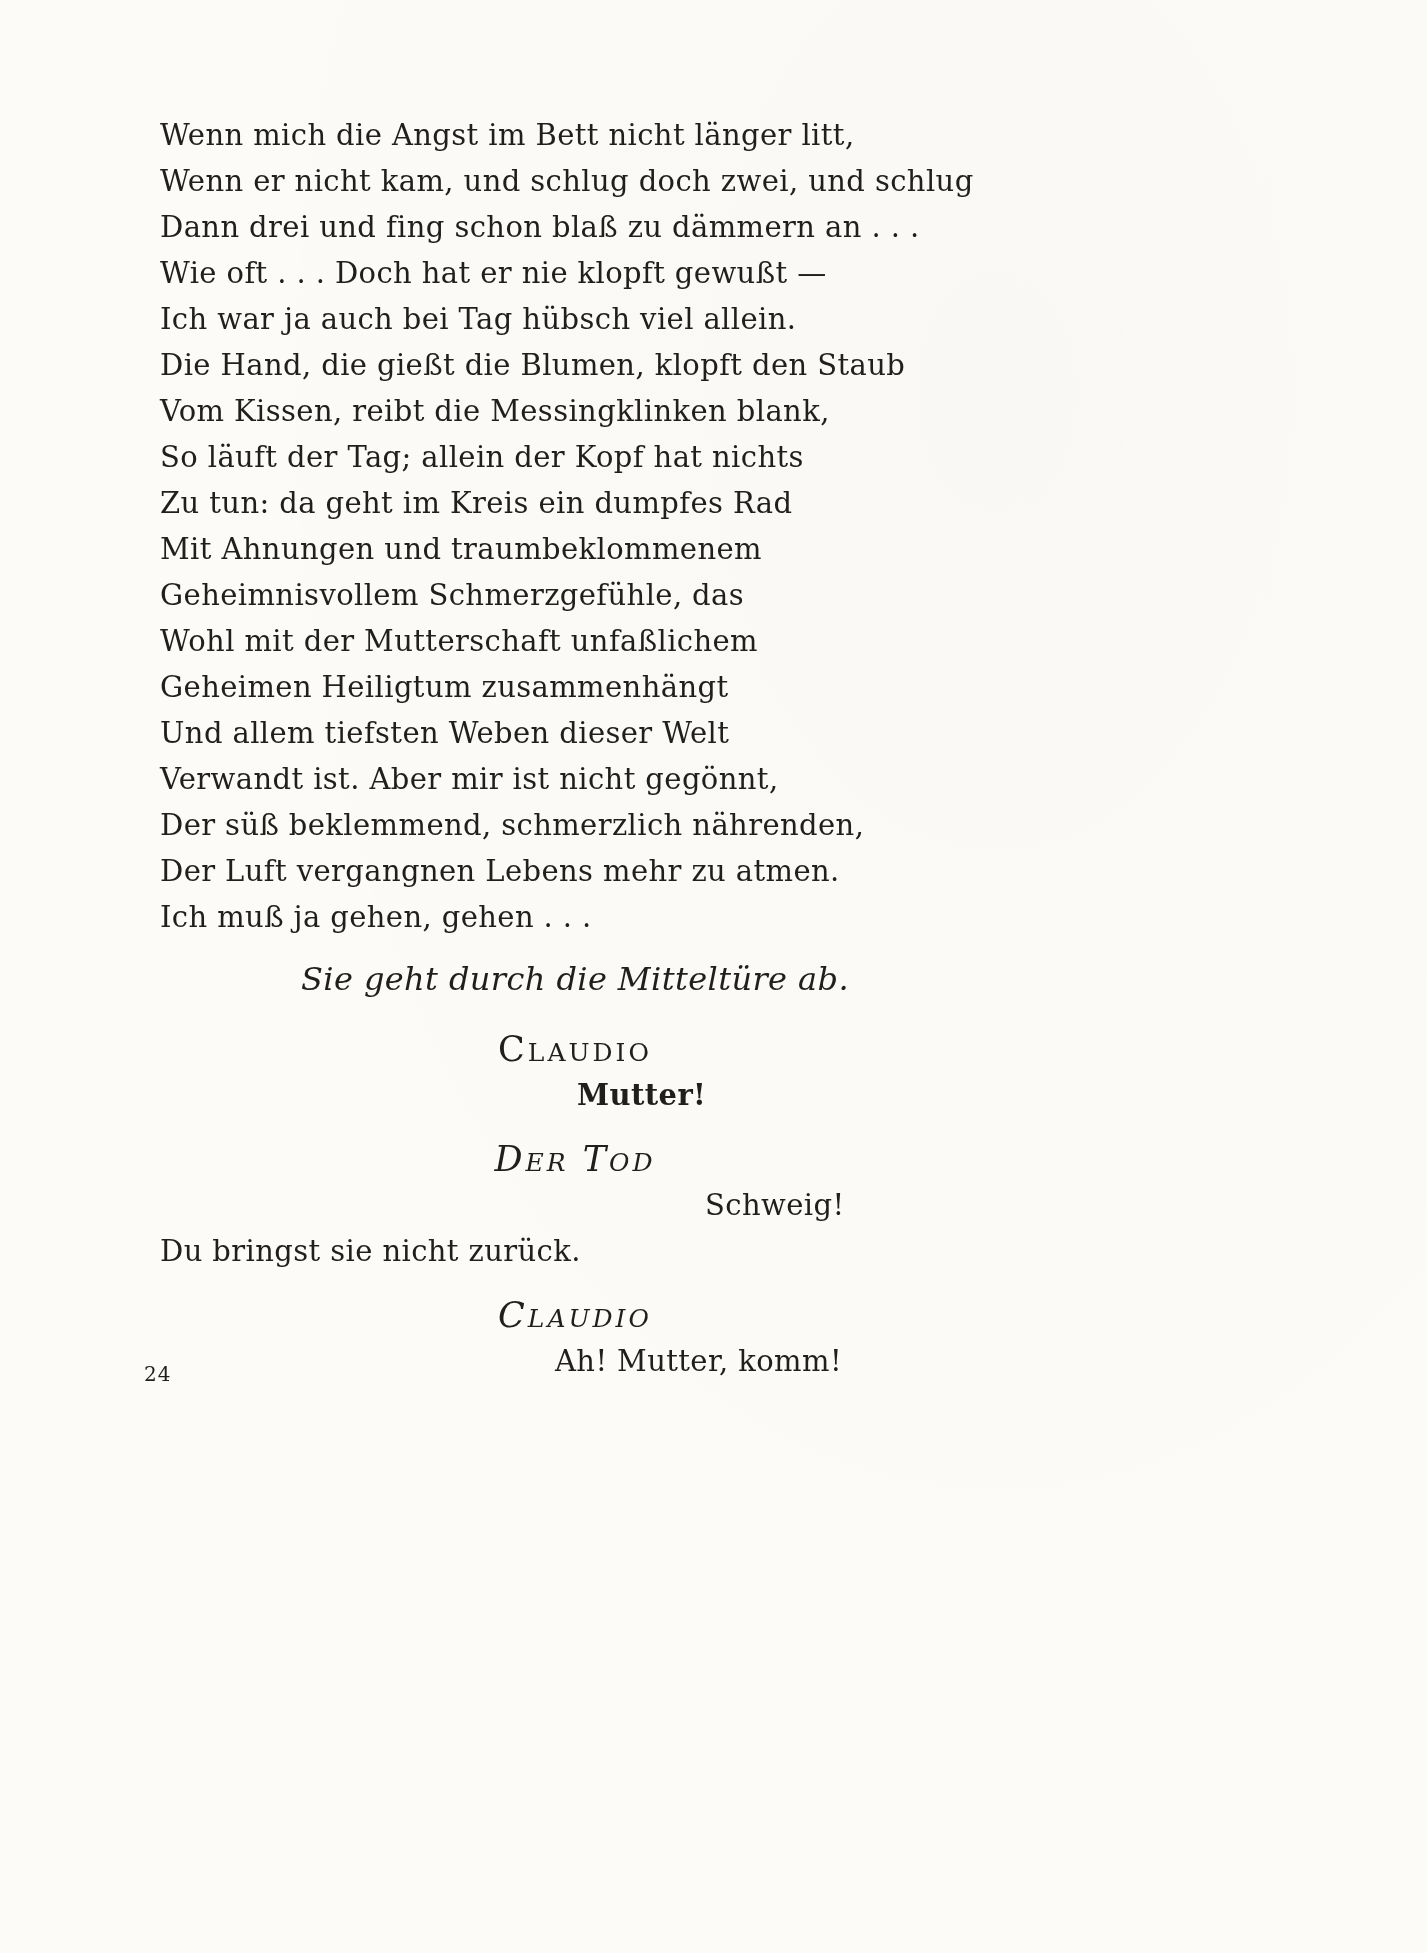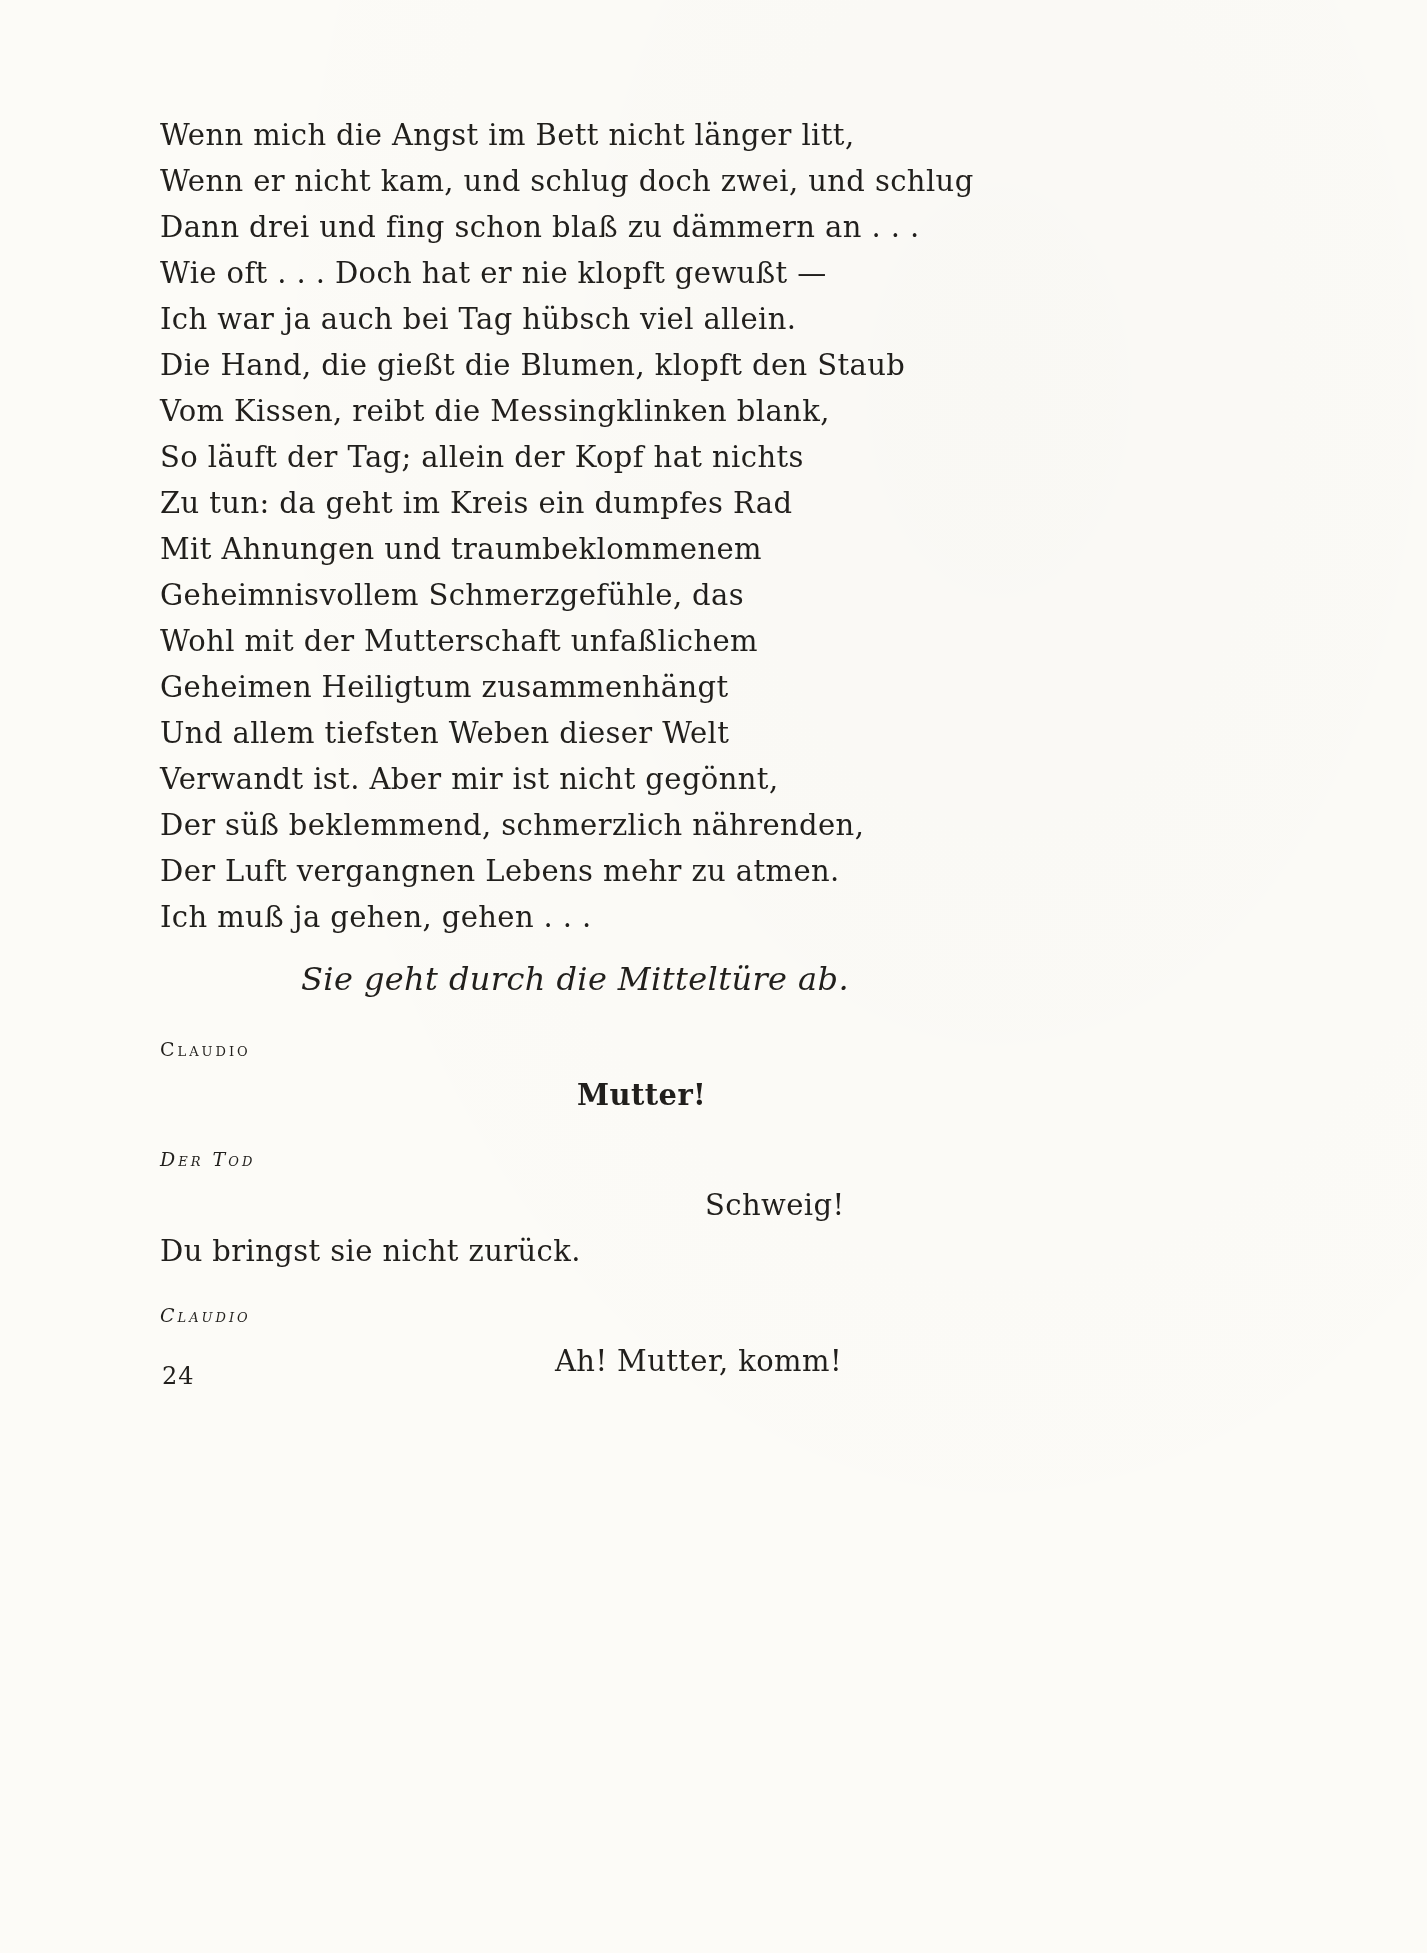--- a/index.html
+++ b/index.html
@@ -34,38 +34,38 @@
   .verse-line {
     white-space: nowrap;
   }
   .stage-direction {
     margin-top: 16px;
     font-style: italic;
     text-align: center;
     font-size: 32px;
   }
   .speaker {
-    text-align: left;
+    text-align: center;
     font-variant: small-caps;
     letter-spacing: 3px;
-    font-size: 19px;
+    font-size: 35px;
   }
   .speaker-first { margin-top: 24px; }
   .speaker-gap   { margin-top: 18px; font-style: italic; }
   .dialogue-line {
     white-space: nowrap;
   }
   .indent-mutter   { margin-left: 417px; font-weight: bold; }
   .indent-schweig  { margin-left: 545px; }
   .indent-ahmutter { margin-left: 395px; }
   .page-number {
     position: absolute;
-    left: 162px;
+    left: 144px;
     top: 1362px;
-    font-size: 24px;
+    font-size: 20px;
     letter-spacing: 1px;
   }
 </style>
 </head>
 <body>
 
 <div class="scan-page">
   <div class="text-block">
 
     <div class="verse-line">Wenn mich die Angst im Bett nicht länger litt,</div>

